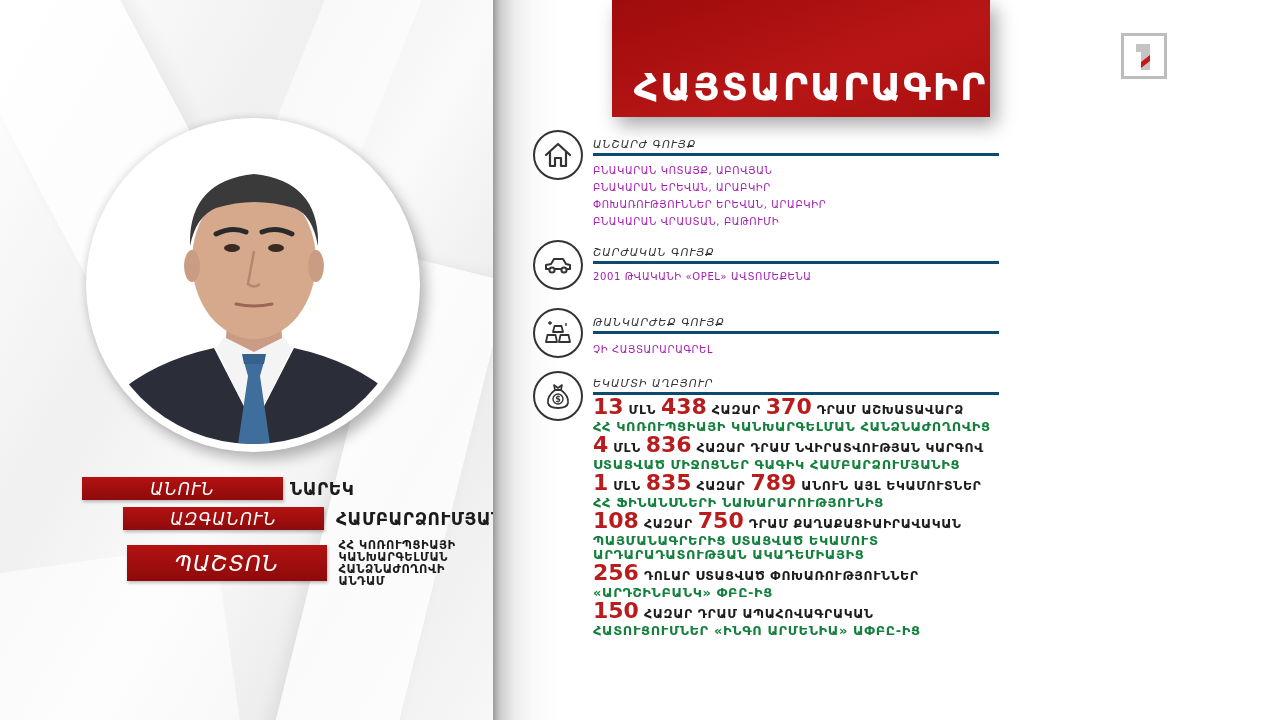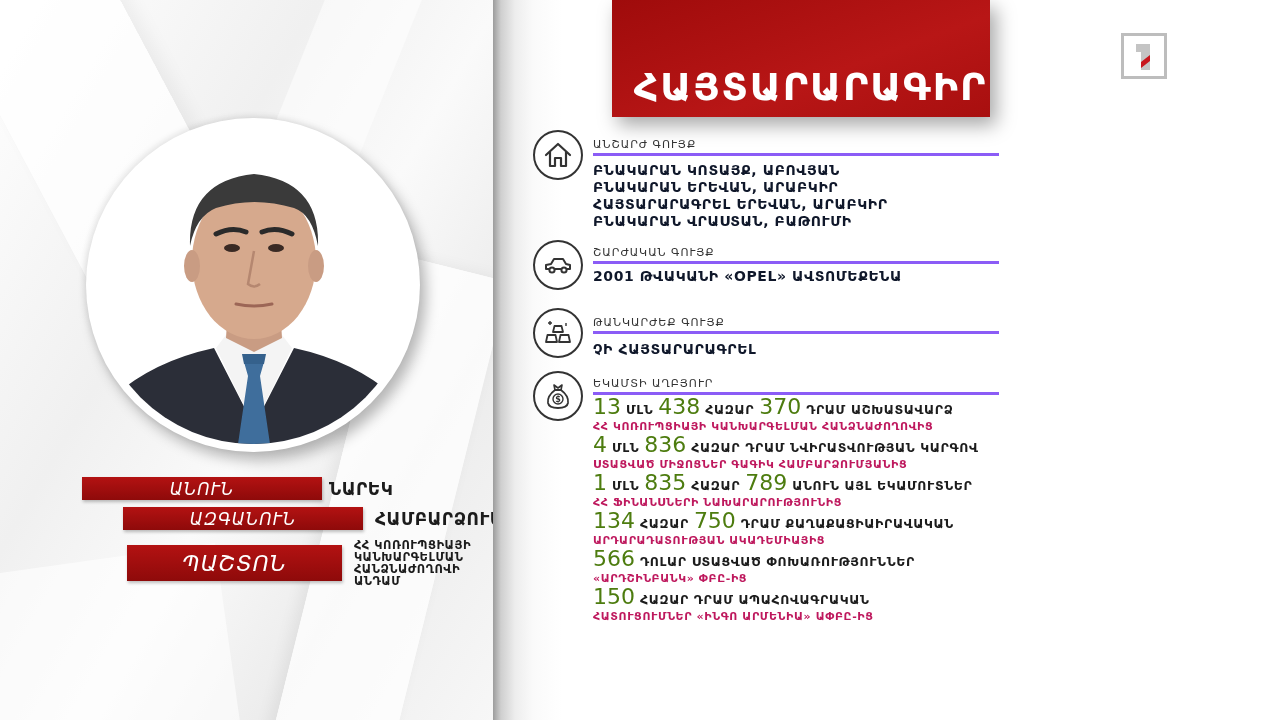--- a/index.html
+++ b/index.html
@@ -28,21 +28,21 @@
     box-shadow: 6px 8px 14px rgba(0,0,0,0.28), -2px -2px 6px rgba(0,0,0,0.08);
   }
   .photo {
     position: absolute; left: 94px; top: 126px; width: 318px; height: 318px;
     border-radius: 50%; overflow: hidden; background: #ffffff;
   }
   .photo svg { display: block; width: 100%; height: 100%; }
 
   .info-row { position: absolute; left: 82px; display: flex; align-items: center; }
   .info-label {
-    width: 240px; color: #ffffff; font-style: italic; text-align: center;
+    width: 201px; color: #ffffff; font-style: italic; text-align: center;
     background: linear-gradient(180deg, #b31212 0%, #8e0a0a 100%);
     box-shadow: 1px 2px 3px rgba(0,0,0,0.25);
     letter-spacing: 1px; font-weight: normal;
     display: flex; align-items: center; justify-content: center;
   }
   .info-value {
     margin-left: 12px; font-weight: bold; color: #1c1c1c; letter-spacing: 0.5px;
     font-family: "DejaVu Sans", sans-serif;
   }
   .row-name { top: 477px; }
@@ -81,26 +81,26 @@
 
   .section { position: absolute; left: 531px; width: 470px; }
   .sec-icon {
     position: absolute; left: 2px; width: 50px; height: 50px; border-radius: 50%;
     border: 2px solid #333; background: #ffffff;
     display: flex; align-items: center; justify-content: center;
   }
   .sec-icon svg { width: 32px; height: 32px; }
   .sec-head {
     position: absolute; left: 62px; width: 406px;
-    font-size: 11px; color: #333; letter-spacing: 1px;
-    border-bottom: 3px solid #8b5cf6; padding-bottom: 1px; line-height: 14px;
+    font-style: italic; font-size: 11px; color: #333; letter-spacing: 1px;
+    border-bottom: 3px solid #0c4a6e; padding-bottom: 1px; line-height: 14px;
   }
   .sec-body { position: absolute; left: 62px; width: 440px; }
   .line {
-    font-weight: bold; font-size: 14px; line-height: 17px; color: #0f172a;
+    font-weight: normal; font-size: 10px; line-height: 17px; color: #a21caf;
     letter-spacing: 0.6px; white-space: nowrap;
   }
 
   .sec-property { top: 128px; }
   .sec-property .sec-icon { top: 2px; }
   .sec-property .sec-head { top: 10px; }
   .sec-property .sec-body { top: 34px; }
 
   .sec-movable { top: 238px; }
   .sec-movable .sec-icon { top: 2px; }
@@ -112,22 +112,22 @@
   .sec-valuables .sec-head { top: 9px; }
   .sec-valuables .sec-body { top: 34px; }
 
   .sec-income { top: 370px; }
   .sec-income .sec-icon { top: 1px; }
   .sec-income .sec-head { top: 7px; }
   .sec-income .sec-body { top: 27px; }
 
   .inc-item { margin-bottom: 1px; }
   .inc-first { font-weight: bold; font-size: 12.5px; line-height: 20px; white-space: nowrap; letter-spacing: 0.6px; color: #1c1c1c; }
-  .num { color: #4d7c0f; font-size: 22px; font-weight: normal; letter-spacing: 0; }
-  .inc-rest { font-weight: bold; font-size: 11px; line-height: 14px; white-space: nowrap; letter-spacing: 0.6px; color: #be185d; }
+  .num { color: #b91c1c; font-size: 22px; font-weight: bold; letter-spacing: 0; }
+  .inc-rest { font-weight: bold; font-size: 13px; line-height: 14px; white-space: nowrap; letter-spacing: 0.6px; color: #15803d; }
 </style>
 </head>
 <body>
 
 <div class="left-panel">
   <div class="shard s1"></div>
   <div class="shard s4"></div>
   <div class="shard s2"></div>
   <div class="shard s3"></div>
 
@@ -199,21 +199,21 @@
   <div class="sec-icon">
     <svg viewBox="0 0 32 32">
       <path d="M4 16 L16 5 L28 16" fill="none" stroke="#333" stroke-width="2.2" stroke-linejoin="round" stroke-linecap="round"></path>
       <path d="M8 13 L8 27 L13 27 L13 19 L19 19 L19 27 L24 27 L24 13" fill="none" stroke="#333" stroke-width="2.2" stroke-linejoin="round"></path>
     </svg>
   </div>
   <div class="sec-head">ԱՆՇԱՐԺ ԳՈՒՅՔ</div>
   <div class="sec-body">
     <div class="line">ԲՆԱԿԱՐԱՆ ԿՈՏԱՅՔ, ԱԲՈՎՅԱՆ</div>
     <div class="line">ԲՆԱԿԱՐԱՆ ԵՐԵՎԱՆ, ԱՐԱԲԿԻՐ</div>
-    <div class="line">ՀԱՅՏԱՐԱՐԱԳՐԵԼ ԵՐԵՎԱՆ, ԱՐԱԲԿԻՐ</div>
+    <div class="line">ՓՈԽԱՌՈՒԹՅՈՒՆՆԵՐ ԵՐԵՎԱՆ, ԱՐԱԲԿԻՐ</div>
     <div class="line">ԲՆԱԿԱՐԱՆ ՎՐԱՍՏԱՆ, ԲԱԹՈՒՄԻ</div>
   </div>
 </div>
 
 <div class="section sec-movable">
   <div class="sec-icon">
     <svg viewBox="0 0 32 32">
       <path d="M4 20 L4 16 L9 15 L12 10 L21 10 L24 15 L28 16 L28 20 Z" fill="none" stroke="#333" stroke-width="2" stroke-linejoin="round"></path>
       <circle cx="10" cy="21" r="2.6" fill="#fff" stroke="#333" stroke-width="2"></circle>
       <circle cx="22" cy="21" r="2.6" fill="#fff" stroke="#333" stroke-width="2"></circle>
@@ -258,25 +258,26 @@
       </div>
       <div class="inc-item">
         <div class="inc-first"><span class="num">4</span><span> ՄԼՆ </span><span class="num">836</span><span> ՀԱԶԱՐ ԴՐԱՄ ՆՎԻՐԱՏՎՈՒԹՅԱՆ ԿԱՐԳՈՎ</span></div>
         <div class="inc-rest">ՍՏԱՑՎԱԾ ՄԻՋՈՑՆԵՐ ԳԱԳԻԿ ՀԱՄԲԱՐՁՈՒՄՅԱՆԻՑ</div>
       </div>
       <div class="inc-item">
         <div class="inc-first"><span class="num">1</span><span> ՄԼՆ </span><span class="num">835</span><span> ՀԱԶԱՐ </span><span class="num">789</span><span> ԱՆՈՒՆ ԱՅԼ ԵԿԱՄՈՒՏՆԵՐ</span></div>
         <div class="inc-rest">ՀՀ ՖԻՆԱՆՍՆԵՐԻ ՆԱԽԱՐԱՐՈՒԹՅՈՒՆԻՑ</div>
       </div>
       <div class="inc-item">
-        <div class="inc-first"><span class="num">134</span><span> ՀԱԶԱՐ </span><span class="num">750</span><span> ԴՐԱՄ ՔԱՂԱՔԱՑԻԱԻՐԱՎԱԿԱՆ</span></div>
+        <div class="inc-first"><span class="num">108</span><span> ՀԱԶԱՐ </span><span class="num">750</span><span> ԴՐԱՄ ՔԱՂԱՔԱՑԻԱԻՐԱՎԱԿԱՆ</span></div>
+        <div class="inc-rest">ՊԱՅՄԱՆԱԳՐԵՐԻՑ ՍՏԱՑՎԱԾ ԵԿԱՄՈՒՏ</div>
         <div class="inc-rest">ԱՐԴԱՐԱԴԱՏՈՒԹՅԱՆ ԱԿԱԴԵՄԻԱՅԻՑ</div>
       </div>
       <div class="inc-item">
-        <div class="inc-first"><span class="num">566</span><span> ԴՈԼԱՐ ՍՏԱՑՎԱԾ ՓՈԽԱՌՈՒԹՅՈՒՆՆԵՐ</span></div>
+        <div class="inc-first"><span class="num">256</span><span> ԴՈԼԱՐ ՍՏԱՑՎԱԾ ՓՈԽԱՌՈՒԹՅՈՒՆՆԵՐ</span></div>
         <div class="inc-rest">«ԱՐԴՇԻՆԲԱՆԿ» ՓԲԸ-ԻՑ</div>
       </div>
       <div class="inc-item">
         <div class="inc-first"><span class="num">150</span><span> ՀԱԶԱՐ ԴՐԱՄ ԱՊԱՀՈՎԱԳՐԱԿԱՆ</span></div>
         <div class="inc-rest">ՀԱՏՈՒՑՈՒՄՆԵՐ «ԻՆԳՈ ԱՐՄԵՆԻԱ» ԱՓԲԸ-ԻՑ</div>
       </div>
     </div>
 </div>
 
 </body></html>

